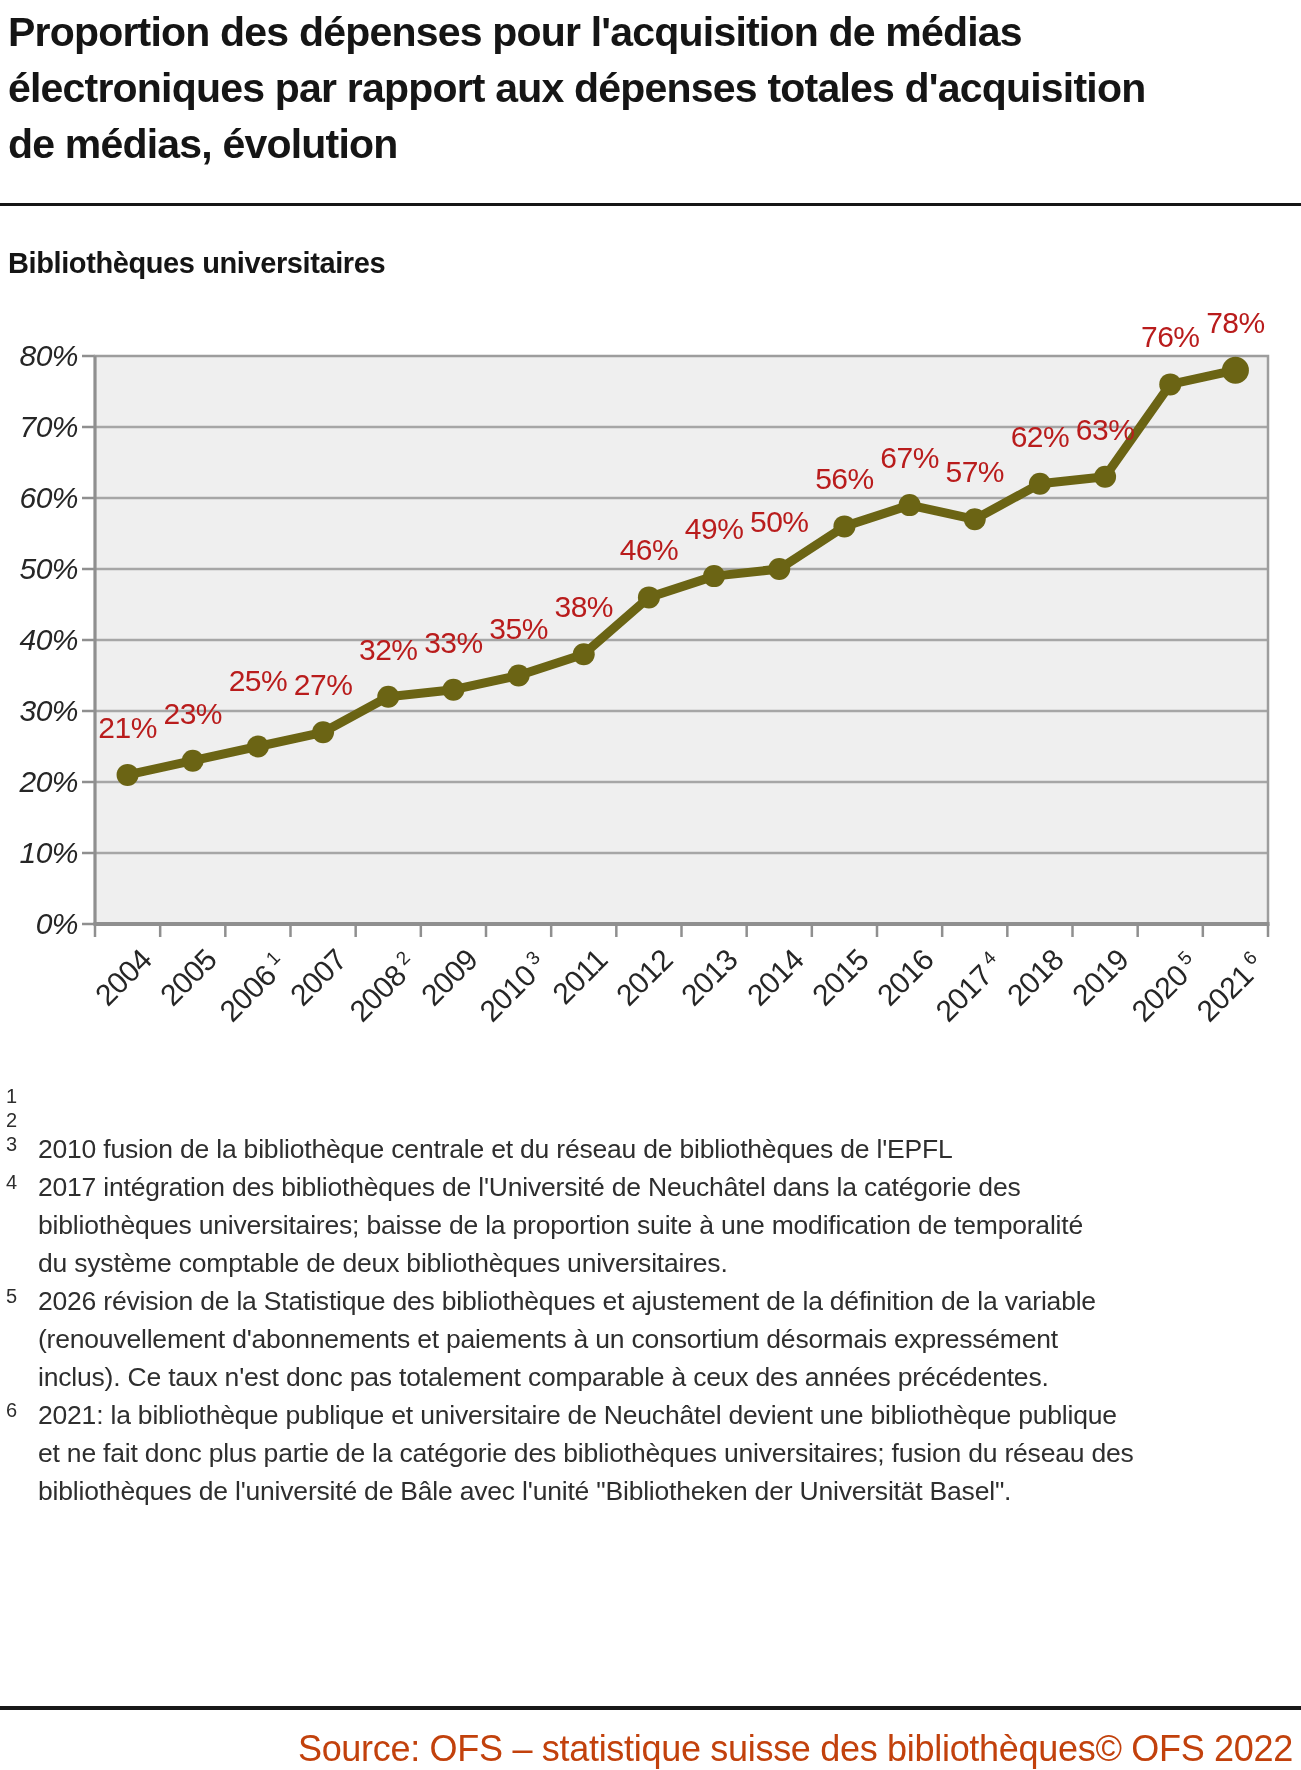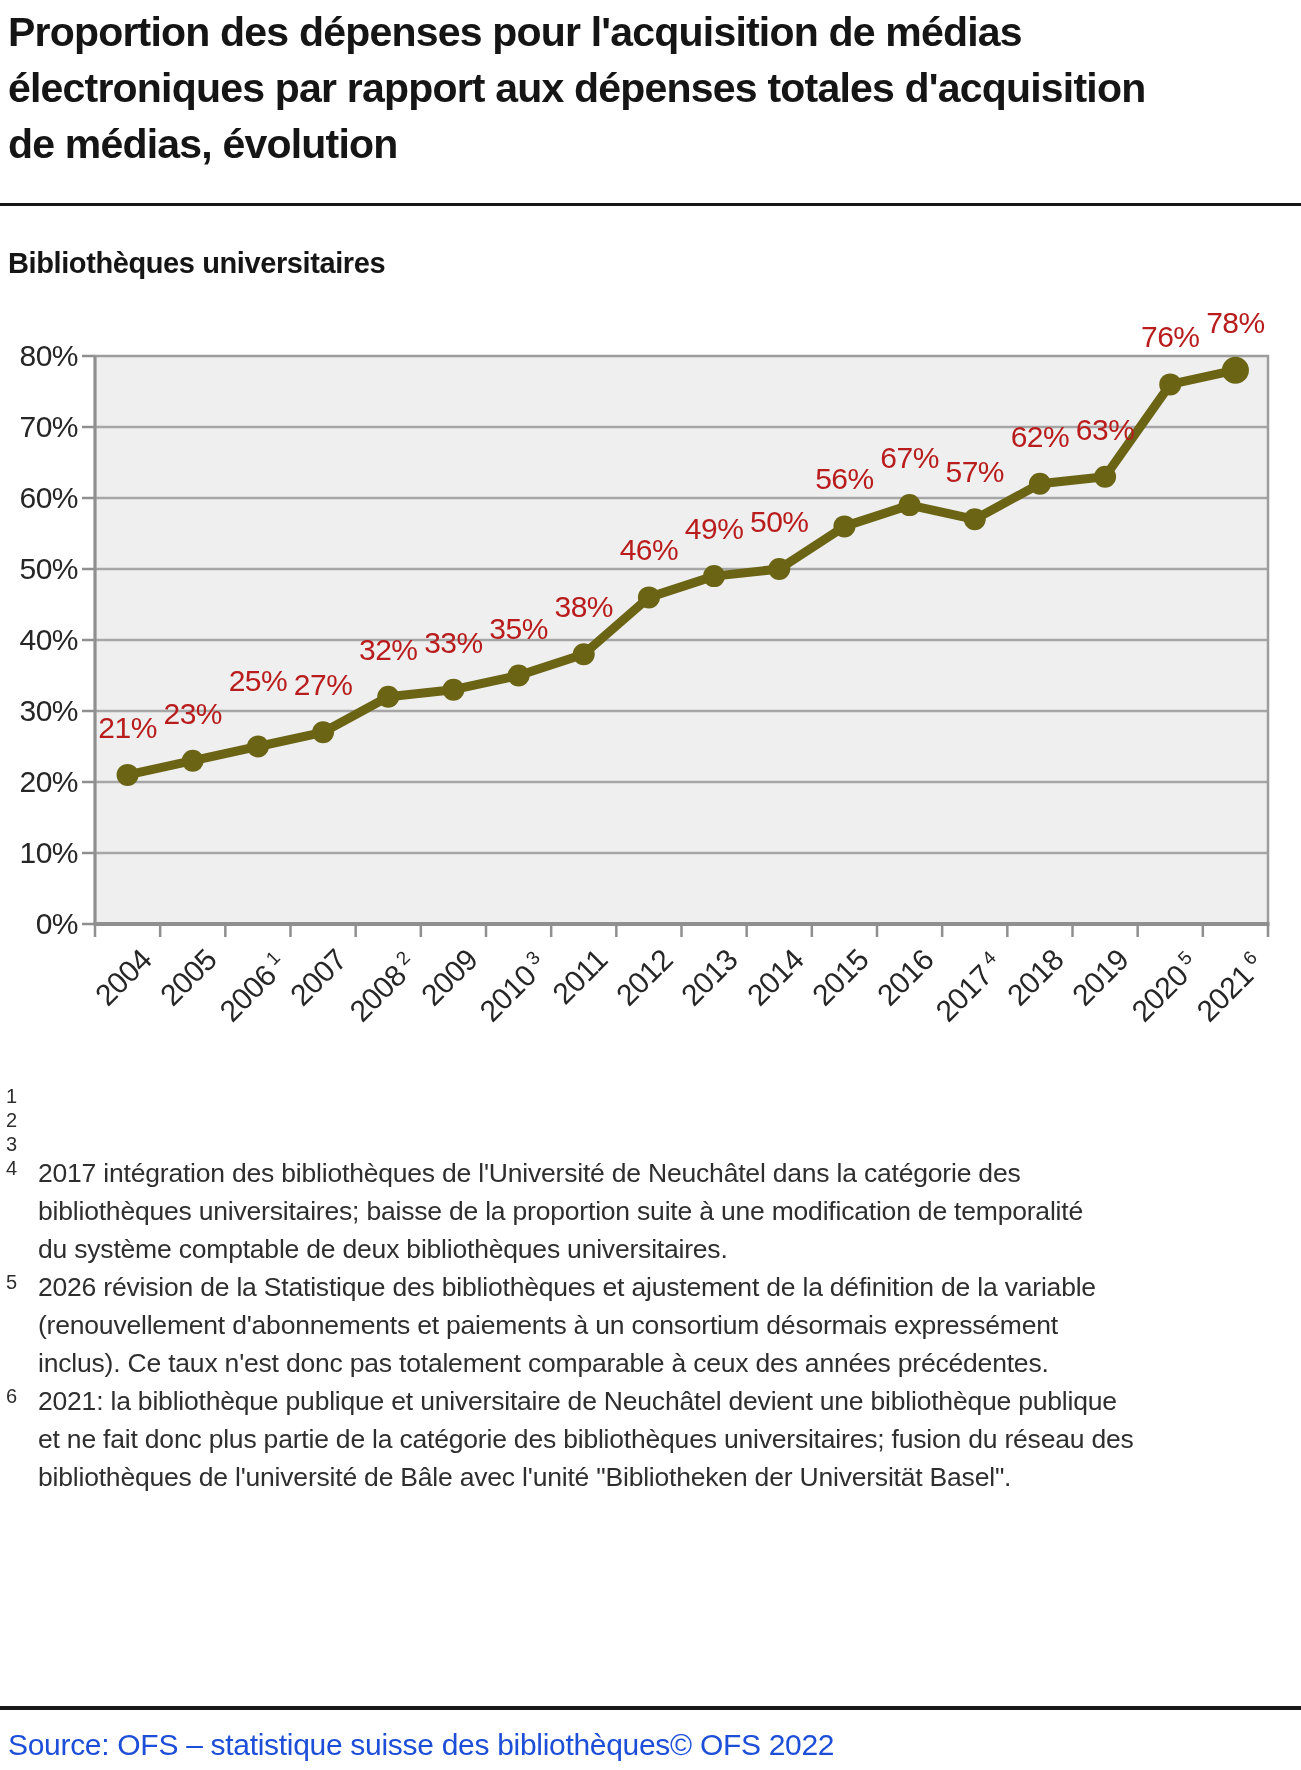--- a/index.html
+++ b/index.html
@@ -24,21 +24,21 @@
   .subtitle {
     position: absolute; left: 8px; top: 247px; margin: 0;
     font-size: 29px; font-weight: 700; color: #151515; letter-spacing: -0.4px;
   }
 
   #chart { position: absolute; inset: 0; }
   #chart-svg { position: absolute; left: 0; top: 0; }
 
   .ylabel {
     position: absolute; left: 0; width: 78px; text-align: right;
-    font-size: 30px; line-height: 34px; color: #262626; letter-spacing: -0.5px;
+    font-size: 30px; line-height: 34px; color: #262626; letter-spacing: -0.5px; font-style: italic;
   }
   .xlabel {
     position: absolute; top: 944px; white-space: nowrap;
     transform-origin: 100% 0; transform: rotate(-45deg);
     font-size: 30px; line-height: 30px; color: #262626; letter-spacing: -0.5px;
   }
   .xlabel sup { font-size: 19px; margin-left: 5px; letter-spacing: 0; }
   .plabel {
     position: absolute; transform: translateX(-50%); white-space: nowrap;
     font-size: 30px; line-height: 30px; color: #b91c1c; letter-spacing: -0.5px;
@@ -56,22 +56,22 @@
     font-size: 26.5px; line-height: 38px; white-space: pre-line;
     letter-spacing: -0.2px;
   }
 
   .footer-rule {
     position: absolute; left: 0; top: 1706px; width: 1301px; height: 4px;
     background: #191919;
   }
   .footer {
     position: absolute; left: 8px; top: 1728px; width: 1285px;
-    display: flex; justify-content: flex-start;
-    font-size: 30px; color: #1d4ed8; letter-spacing: -0.3px;
+    display: flex; justify-content: flex-end;
+    font-size: 36px; color: #c2410c; letter-spacing: -0.3px;
   }
 </style>
 </head>
 <body>
 
 <div class="page">
   <h1 class="title">Proportion des dépenses pour l'acquisition de médias électroniques par rapport aux dépenses totales d'acquisition de médias, évolution</h1>
   <div class="title-rule"></div>
   <h2 class="subtitle">Bibliothèques universitaires</h2>
 
@@ -187,20 +187,21 @@
 
   <div id="footnotes">
       <div class="fn">
         <div class="fn-mark">1</div>
       </div>
       <div class="fn">
         <div class="fn-mark">2</div>
       </div>
       <div class="fn">
         <div class="fn-mark">3</div>
+        <div class="fn-text">2010 fusion de la bibliothèque centrale et du réseau de bibliothèques de l'EPFL</div>
       </div>
       <div class="fn">
         <div class="fn-mark">4</div>
         <div class="fn-text">2017 intégration des bibliothèques de l'Université de Neuchâtel dans la catégorie des
 bibliothèques universitaires; baisse de la proportion suite à une modification de temporalité
 du système comptable de deux bibliothèques universitaires.</div>
       </div>
       <div class="fn">
         <div class="fn-mark">5</div>
         <div class="fn-text">2026 révision de la Statistique des bibliothèques et ajustement de la définition de la variable

